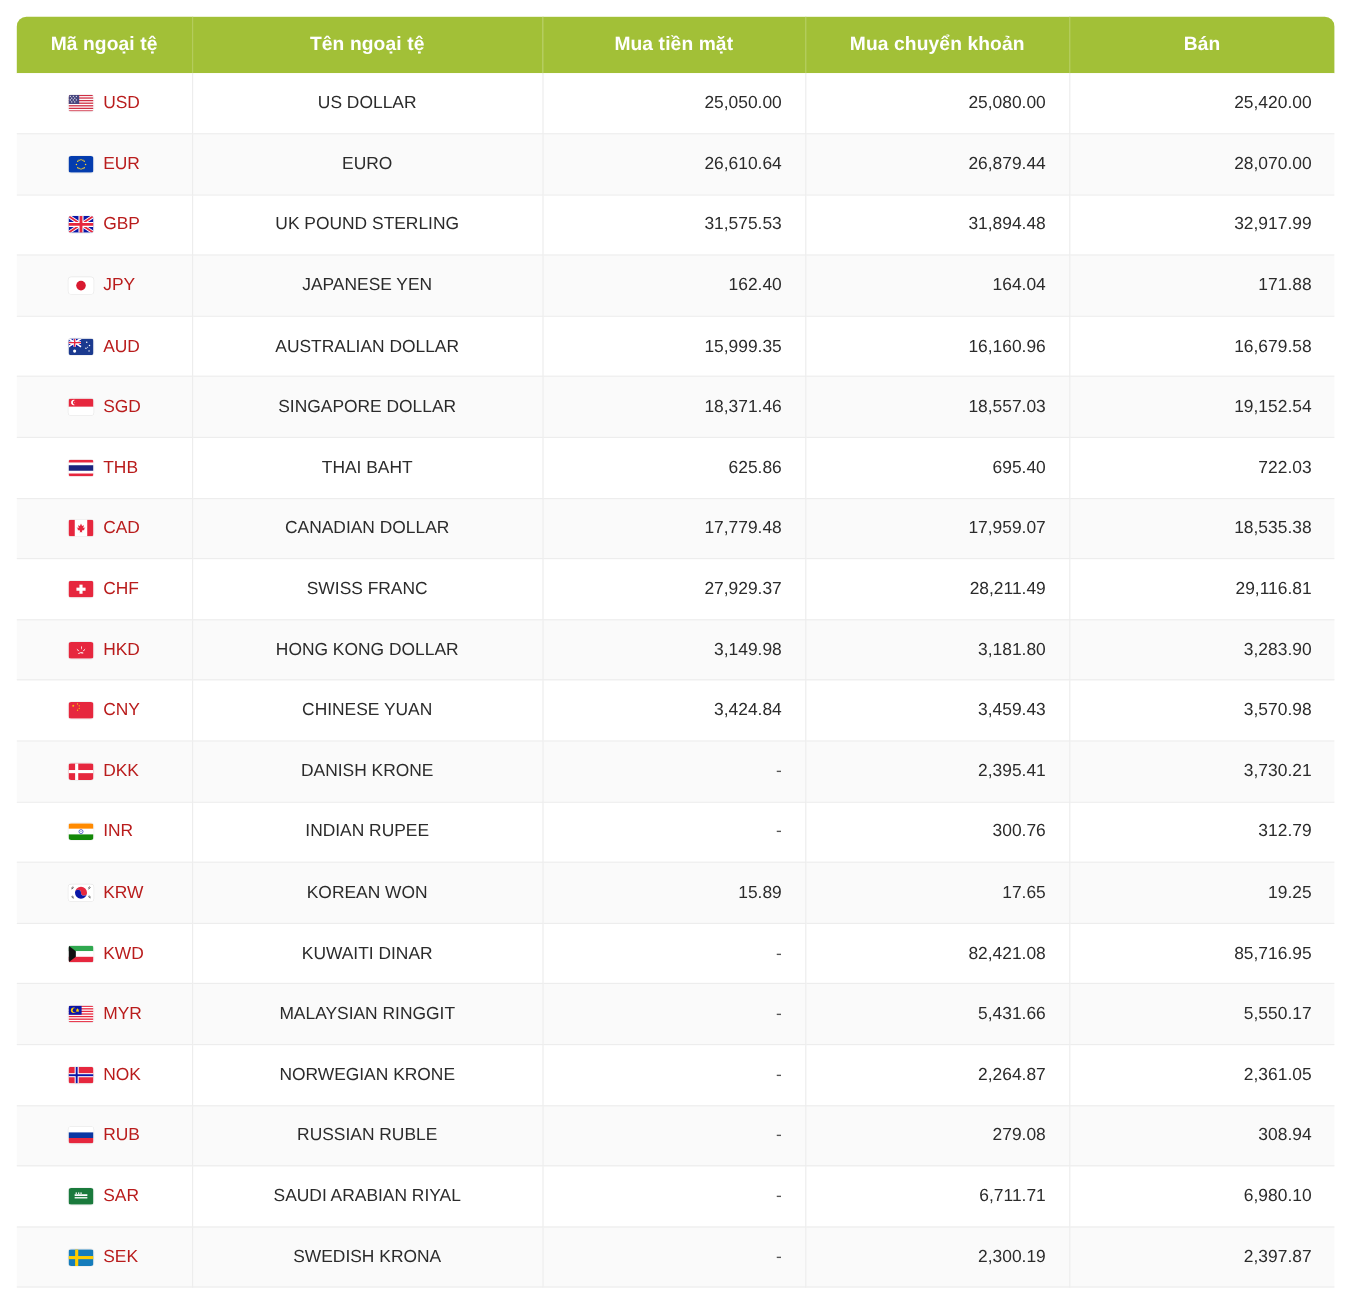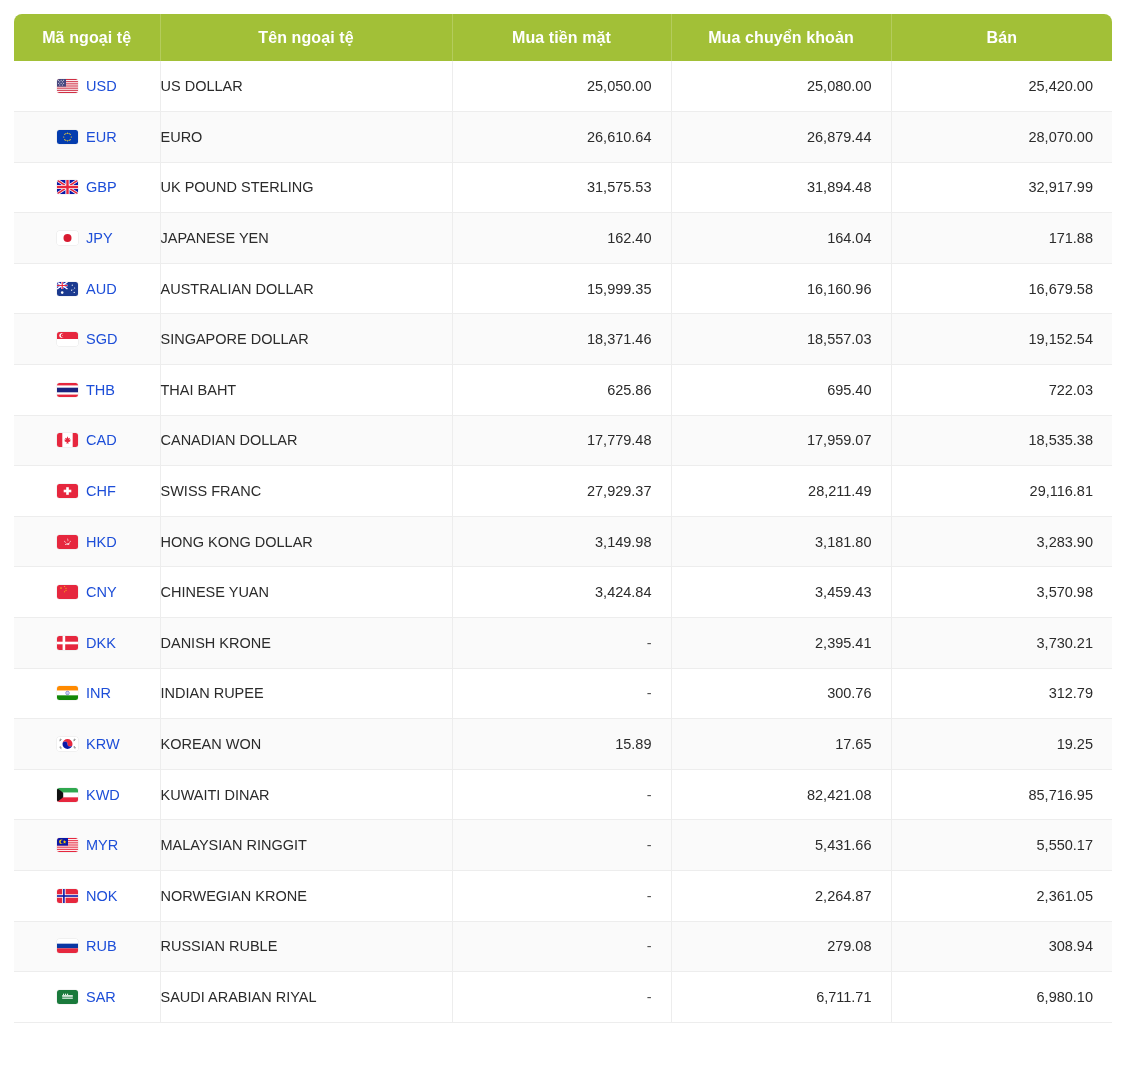--- a/index.html
+++ b/index.html
@@ -64,23 +64,23 @@
   .col-name { width: 292px; }
   .col-cash { width: 219px; }
   .col-tran { width: 220px; }
   .col-sell { width: 221px; }
 
   .cell-code {
     padding-left: 43px;
     white-space: nowrap;
   }
   .code-inner { display: flex; align-items: center; gap: 8px; }
-  .code-label { font-size: 14.5px; color: #1d4ed8; }
-
-  .cell-name { }
+  .code-label { font-size: 14.5px; color: #b91c1c; }
+
+  .cell-name { text-align: center; }
   .cell-num  { text-align: right; padding-right: 19px; white-space: nowrap; }
   .cell-num.dash { color: #555; }
 
   
   .flag {
     width: 21px;
     height: 14px;
     border-radius: 2.5px;
     overflow: hidden;
     flex: 0 0 auto;
@@ -535,15 +535,33 @@
                 </svg>
               </span>
               <span class="code-label">SAR</span>
             </div>
           </td>
           <td class="cell-name">SAUDI ARABIAN RIYAL</td>
           <td class="cell-num dash">-</td>
           <td class="cell-num">6,711.71</td>
           <td class="cell-num">6,980.10</td>
         </tr>
+        <tr>
+          <td class="cell-code">
+            <div class="code-inner">
+              <span class="flag">
+                <svg viewBox="0 0 21 14">
+                  <rect width="21" height="14" fill="#157cbb"></rect>
+                  <rect x="5.6" y="0" width="2.6" height="14" fill="#ffcd00"></rect>
+                  <rect x="0" y="5.7" width="21" height="2.6" fill="#ffcd00"></rect>
+                </svg>
+              </span>
+              <span class="code-label">SEK</span>
+            </div>
+          </td>
+          <td class="cell-name">SWEDISH KRONA</td>
+          <td class="cell-num dash">-</td>
+          <td class="cell-num">2,300.19</td>
+          <td class="cell-num">2,397.87</td>
+        </tr>
       </tbody>
   </table>
 </div>
 
 </body></html>

